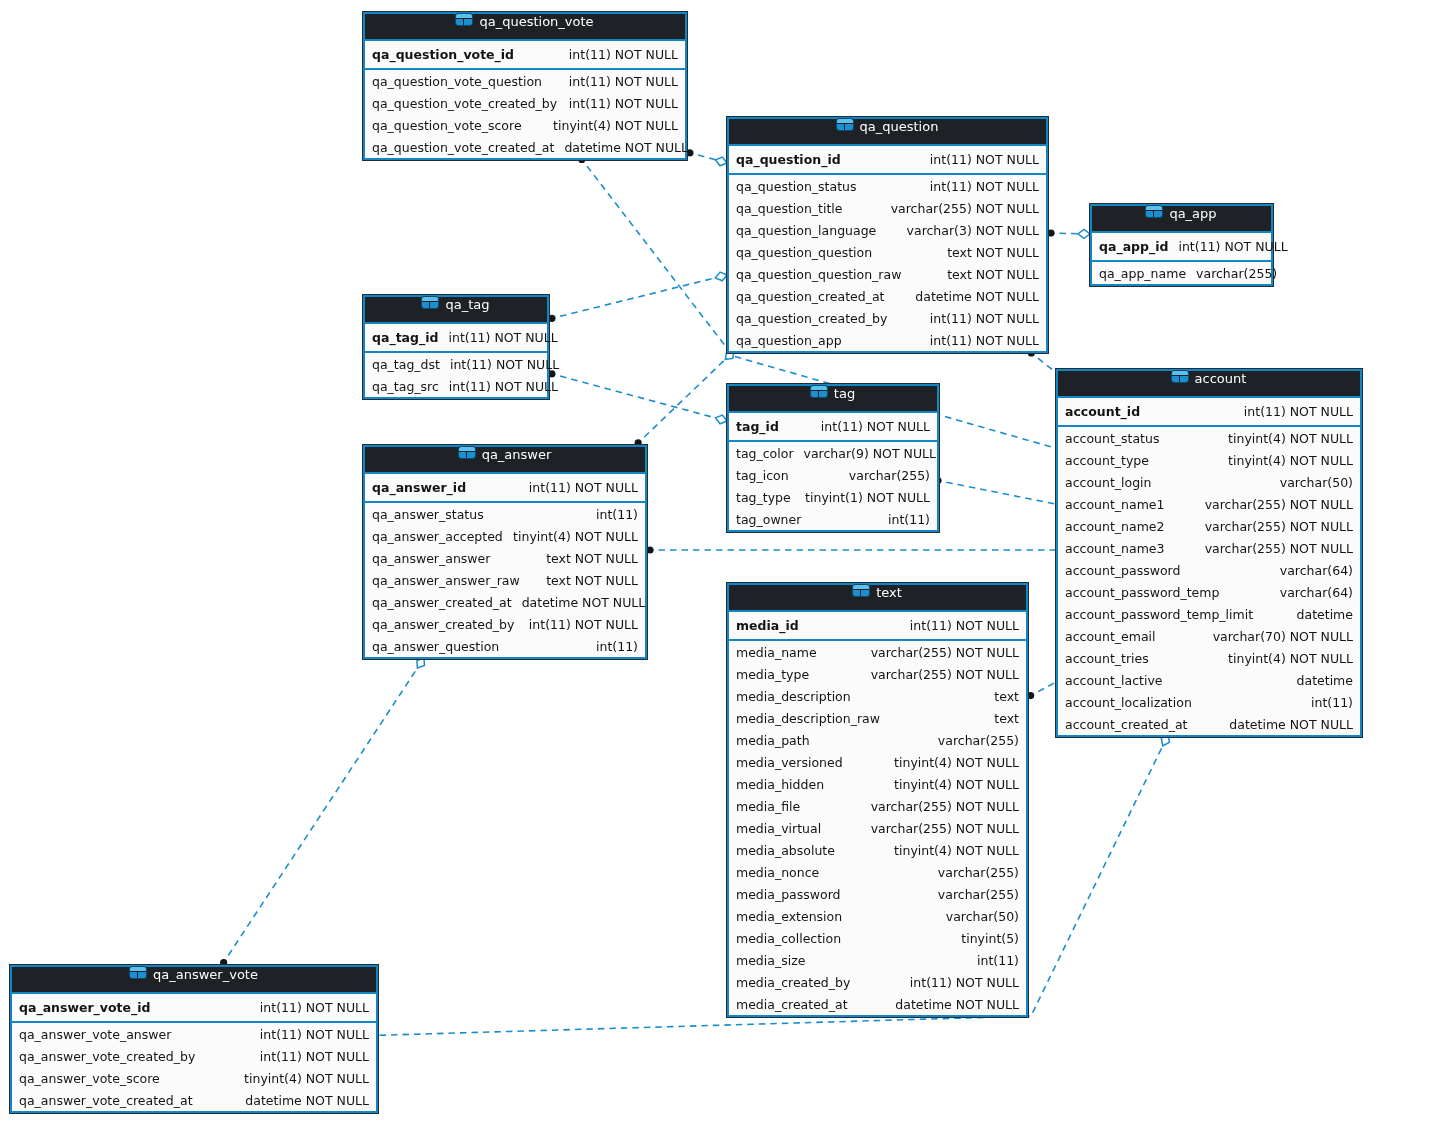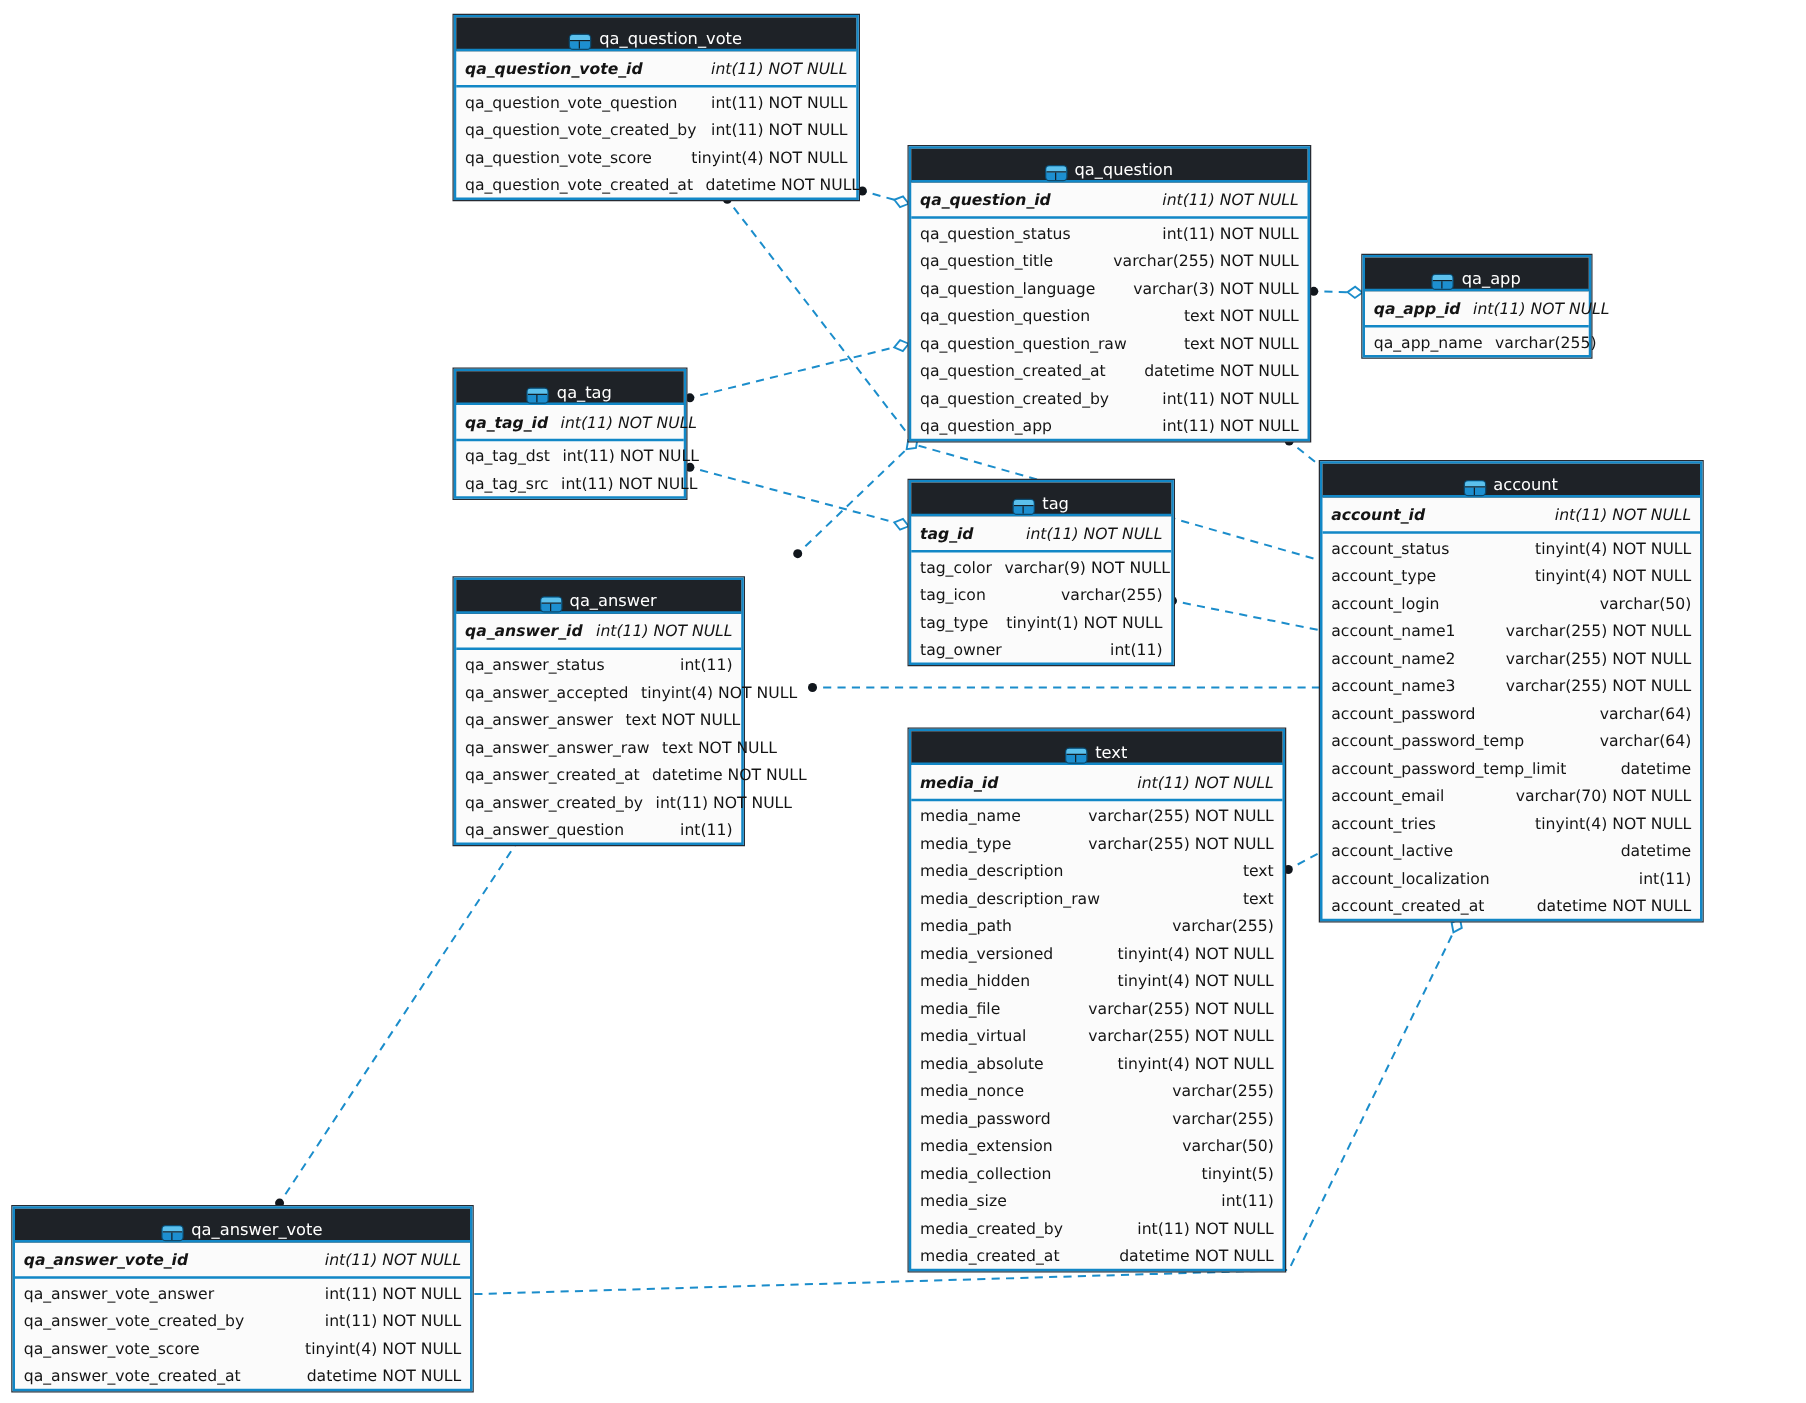--- a/index.html
+++ b/index.html
@@ -14,21 +14,21 @@
     position:absolute;
     background:#fbfbfb;
     border:2px solid #1287c6;
     box-shadow:0 0 0 1px #262b33;
     box-sizing:border-box;
   }
   .db-header{
     background:#1e2227;
     color:#ffffff;
     height:25px;
-    display:flex;align-items:flex-end;justify-content:center;
+    display:flex;align-items:flex-start;justify-content:center;
     gap:7px;
     font-size:13px;
     border-bottom:2px solid #1287c6;
     cursor:default;
     white-space:nowrap;
   }
   .tbl-icon{
     width:16px;height:11px;border-radius:2.5px;
     background:#1d8fd0;position:relative;overflow:hidden;flex:0 0 auto;
     box-shadow:0 0 0 1px #0b4a6e;
@@ -40,21 +40,20 @@
   .tbl-icon::after{
     content:'';position:absolute;top:5px;bottom:0;left:7px;width:1px;
     background:#13212b;
   }
   .pk-row{
     display:flex;justify-content:space-between;align-items:center;
     height:27px;padding:0 7px;
     border-bottom:2px solid #1287c6;
     font-size:12.5px;color:#141414;
     white-space:nowrap;
-    font-style:italic;
   }
   .pk-row .col-name{font-weight:bold;}
   .field-row{
     display:flex;justify-content:space-between;align-items:center;
     height:22px;padding:0 7px;
     font-size:12.5px;color:#141414;
     white-space:nowrap;
   }
   .col-type{margin-left:10px;text-align:right;}
 </style>
@@ -309,21 +308,21 @@
       </div>
       <div class="field-row">
         <span class="col-name">account_localization</span>
         <span class="col-type">int(11)</span>
       </div>
       <div class="field-row">
         <span class="col-name">account_created_at</span>
         <span class="col-type">datetime NOT NULL</span>
       </div>
     </div>
-    <div class="db-table" style="left: 363px; top: 462px; width: 232px;">
+    <div class="db-table" style="left: 363px; top: 445px; width: 284px;">
       <div class="db-header">
         <span class="tbl-icon"></span>
         <span>qa_answer</span>
       </div>
       <div class="pk-row">
         <span class="col-name">qa_answer_id</span>
         <span class="col-type">int(11) NOT NULL</span>
       </div>
       <div class="field-row">
         <span class="col-name">qa_answer_status</span>

